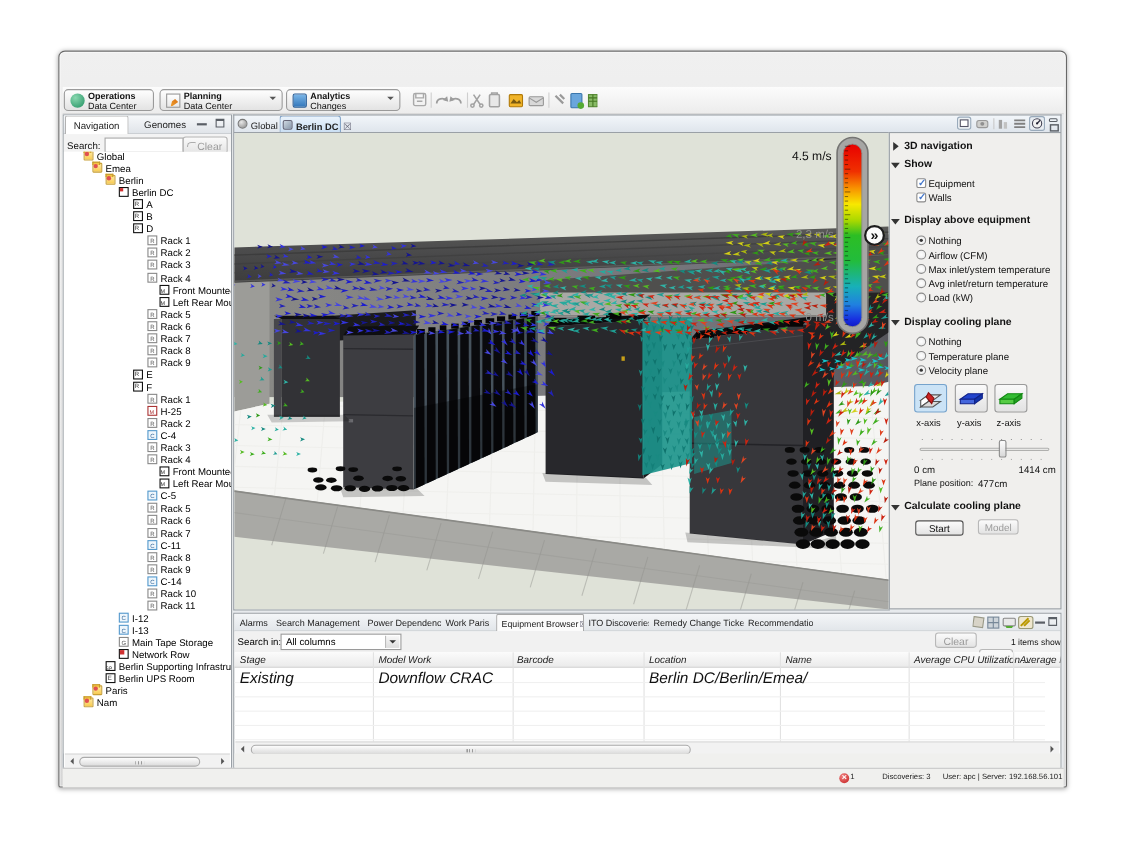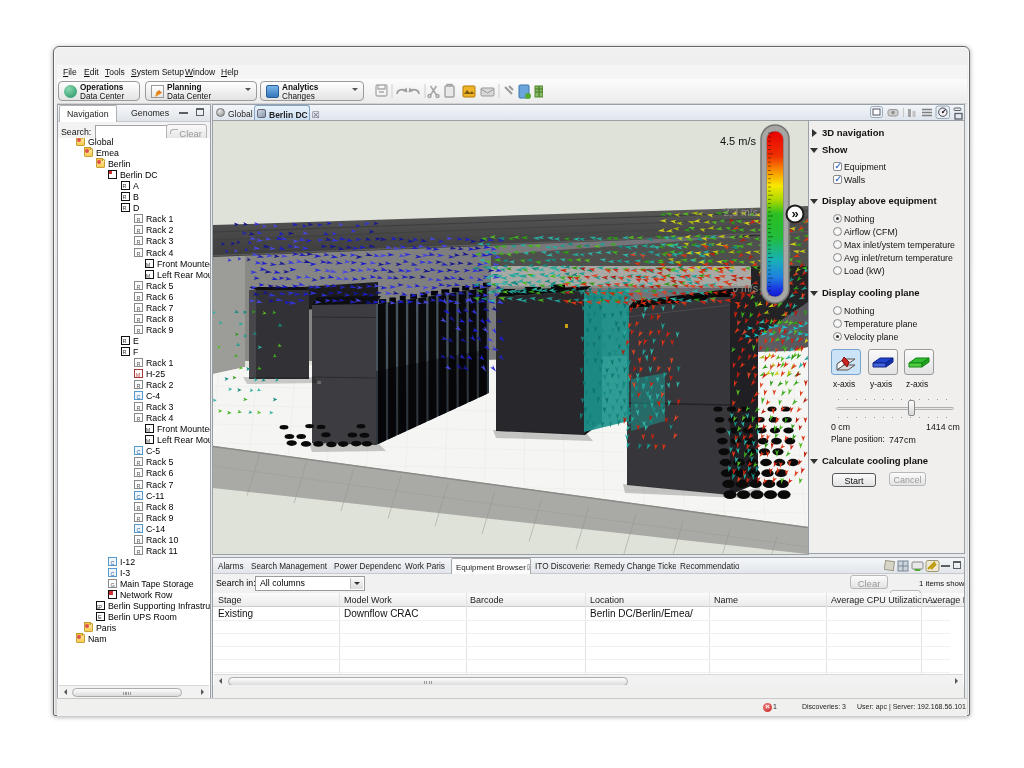--- a/index.html
+++ b/index.html
@@ -99,41 +99,33 @@
 
 #bpanel { position:absolute; left:155px; top:453px; width:753px; height:142px; border:1px solid #9aa0a6; background:#fff; overflow:hidden; }
 #btabs { position:absolute; left:0; top:0; right:0; height:16px; background:linear-gradient(#f4f6f8,#e2e6ea); border-bottom:1px solid #c6cacf; font-size:9.5px; }
 .btab { position:absolute; top:0; height:16px; padding:3.5px 0 0 4px; color:#222; white-space:nowrap; font-size:8.2px; overflow:hidden; }
 .btab.on { background:#fbfbfb; border:1px solid #a8a8a8; border-bottom:none; border-radius:2px 2px 0 0; }
 #bsearch { position:absolute; left:0; top:16px; right:0; height:19px; background:#f1f1f1; font-size:8.8px; }
 #combo { position:absolute; left:42px; top:2px; width:110px; height:15px; background:#fff; border:1px solid #9a9a9a; padding:1px 0 0 4px; }
 #combo .da { position:absolute; right:1px; top:1px; width:13px; height:11px; background:linear-gradient(#f8f8f8,#ddd); border-left:1px solid #bbb; }
 #combo .da:after { content:""; position:absolute; left:3px; top:4px; border:3.5px solid transparent; border-top-color:#333; }
 #bhead { position:absolute; left:0; top:35px; right:0; height:14px; background:linear-gradient(#fbfbfb,#ebebeb); border-bottom:1px solid #cccccc; font-size:9px; color:#222; }
-#bhead span { position:absolute; top:2px; white-space:nowrap; }
+#bhead span { position:absolute; top:2px; white-space:nowrap;font-style:italic; }
 .vline { position:absolute; top:35px; width:1px; height:82px; background:#e2e2e2; }
 .rline { position:absolute; left:0; right:14px; height:1px; background:#f0f0f0; }
-#brow1 { position:absolute; left:0; top:49px; right:0; height:13px; font-size:10px; color:#111; }
+#brow1 { position:absolute; left:0; top:49px; right:0; height:13px; font-size:14px; color:#111;font-style:italic; }
 #brow1 span { position:absolute; top:1px; white-space:nowrap; }
 
 #status { position:absolute; left:3px; top:651px; width:910px; height:18px; background:#f0f0ee; border-top:1px solid #c9c9c9; font-size:7px; color:#222; white-space:nowrap; }
 .sicon { position:absolute; width:9px; height:9px; border-radius:50%; background:radial-gradient(circle at 35% 30%,#f08080,#c41e1e); }
 .sicon:after { content:"\00d7"; position:absolute; left:2.2px; top:-1.5px; color:#fff; font-size:8px; font-weight:bold; }
 .icab { position:absolute; }
 </style></head>
 <body>
 <div id="win">
- <div id="menubar">
-  <span style="left:6px"><u>F</u>ile</span>
-      <span style="left:27px"><u>E</u>dit</span>
-      <span style="left:48px"><u>T</u>ools</span>
-  <span style="left:74px"><u>S</u>ystem Setup</span>
-      <span style="left:128px"><u>W</u>indow</span>
-      <span style="left:164px"><u>H</u>elp</span>
- </div>
  <div id="toolbar">
   <div class="tbtn" style="left:1px;width:82px">
         <span class="ic" style="border-radius:50%;background:radial-gradient(circle at 35% 30%,#8ad8b0,#1f8f60)"></span>
         <span class="tx"><b>Operations</b><br>Data Center</span>
       </div>
   <div class="tbtn" style="left:88px;width:112px">
         <span class="ic" style="background:linear-gradient(#fff,#e8e8e8);border:1px solid #999"></span>
         <span class="ic" style="left:9px;top:8px;width:7px;height:7px;background:linear-gradient(45deg,#f0a030,#d87010);border:none;clip-path:polygon(0 100%,20% 30%,60% 0,100% 40%,40% 80%)"></span>
         <span class="tx"><b>Planning</b><br>Data Center</span>
         <span class="da"></span>
@@ -346,21 +338,21 @@
           <div class="ti" style="top:408px;left:76px">
             <span class="tic r2"></span>
             <span class="tl">Rack 11</span>
           </div>
           <div class="ti" style="top:419px;left:50px">
             <span class="tic c"></span>
             <span class="tl">I-12</span>
           </div>
           <div class="ti" style="top:430px;left:50px">
             <span class="tic c"></span>
-            <span class="tl">I-3</span>
+            <span class="tl">I-13</span>
           </div>
           <div class="ti" style="top:441px;left:50px">
             <span class="tic g"></span>
             <span class="tl">Main Tape Storage</span>
           </div>
           <div class="ti" style="top:452px;left:50px">
             <span class="tic nr"></span>
             <span class="tl">Network Row</span>
           </div>
           <div class="ti" style="top:463px;left:38px">
@@ -781,25 +773,25 @@
               <rect x="83" y="0" width="1" height="2.5"></rect>
               <rect x="92" y="0" width="1" height="2.5"></rect>
               <rect x="101" y="0" width="1" height="2.5"></rect>
               <rect x="110" y="0" width="1" height="2.5"></rect>
             </g>
           </svg>
    </div>
    <span class="rlab" style="left:22px;top:301px">0 cm</span>
    <span class="rlab" style="left:117px;top:301px">1414 cm</span>
    <span class="rlab" style="left:22px;top:314px;font-size:8.2px">Plane position:</span>
-   <span class="rlab" style="left:80px;top:314px">747</span>
+   <span class="rlab" style="left:80px;top:314px">477</span>
    <span class="rlab" style="left:95px;top:314px">cm</span>
    <div class="sechead" style="top:334px"><span class="arrd"></span>Calculate cooling plane</div>
    <div class="btn" style="left:23px;top:352px;width:44px;border-color:#555">Start</div>
-   <div class="btn dis" style="left:80px;top:351px;width:37px">Cancel</div>
+   <div class="btn dis" style="left:80px;top:351px;width:37px">Model</div>
   </div>
   <div id="bpanel">
    <div id="btabs">
     <span class="btab" style="left:1px;width:33px">Alarms</span>
     <span class="btab" style="left:34px;width:83px">Search Management</span>
     <span class="btab" style="left:117px;width:71px">Power Dependency</span>
     <span class="btab" style="left:188px;width:50px">Work Paris</span>
     <span class="btab on" style="left:238px;width:80px;font-size:8px">Equipment Browser<span class="cx" style="margin-left:1px;font-size:7.5px">☒</span></span>
     <span class="btab" style="left:318px;width:59px">ITO Discoveries</span>
     <span class="btab" style="left:377px;width:86px">Remedy Change Tickets</span>

